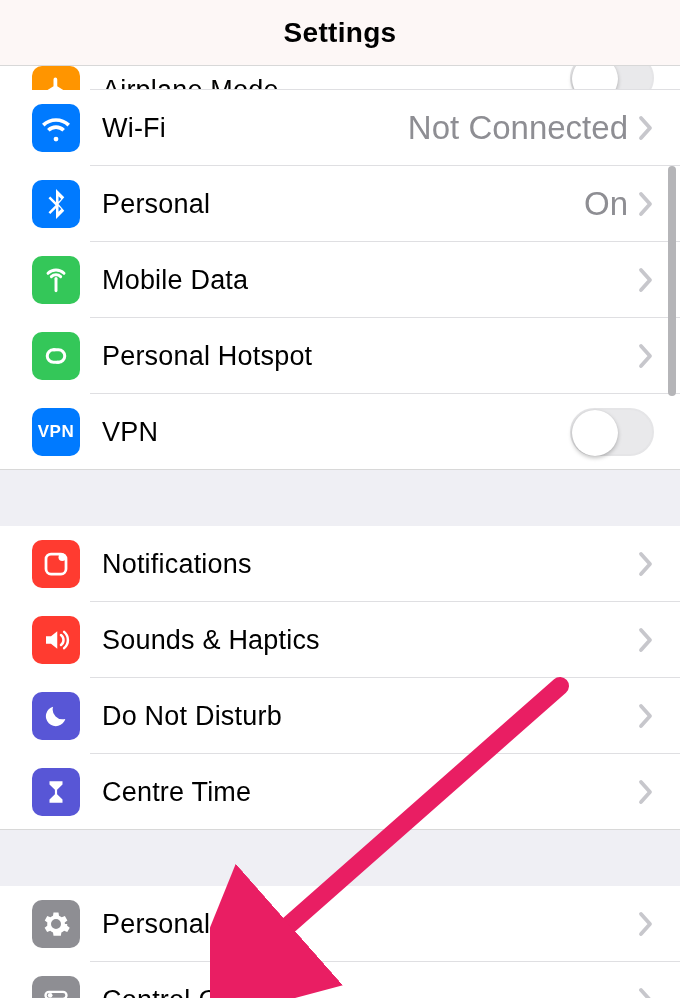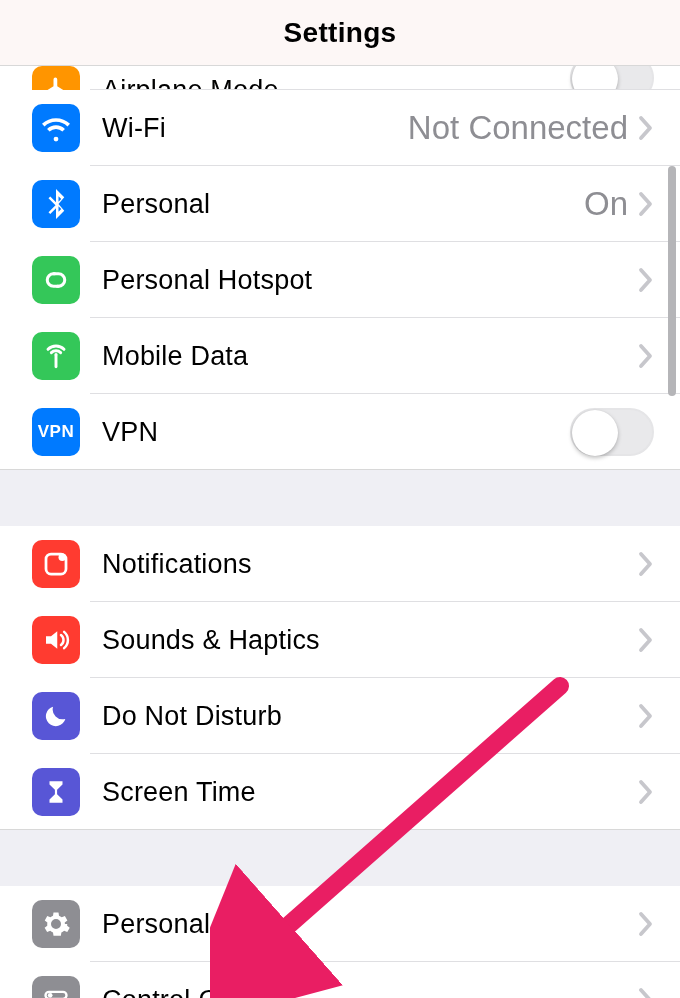--- a/index.html
+++ b/index.html
@@ -126,55 +126,55 @@
         <div class="spacer"></div>
         <div class="value">On</div>
         <svg class="chevron" viewBox="0 0 16 28">
             <polyline class="chev" points="3,4 12,14 3,24"></polyline>
           </svg>
         <div class="sep"></div>
       </div>
 
       <div class="row">
         <div class="icon bg-green">
-          <svg width="30" height="30" viewBox="0 0 24 24">
-              <g fill="none" stroke="#fff" stroke-width="2.4" stroke-linecap="round">
-                <path d="M10 7h4a5 5 0 0 1 0 10h-1"></path>
-                <path d="M14 17h-4a5 5 0 0 1 0-10h1"></path>
-              </g>
-            </svg>
-        </div>
-        <div class="label">Personal Hotspot</div>
-        <div class="spacer"></div>
-        <svg class="chevron" viewBox="0 0 16 28">
-            <polyline class="chev" points="3,4 12,14 3,24"></polyline>
-          </svg>
-        <div class="sep"></div>
-      </div>
-
-      <div class="row">
-        <div class="icon bg-green">
           <svg width="32" height="32" viewBox="0 0 24 24">
               <g fill="none" stroke="#fff" stroke-width="2.2" stroke-linecap="round">
                 <path d="M12 12v8"></path>
                 <path d="M8.5 9.5a5 5 0 0 1 7 0"></path>
                 <path d="M6 7a8.5 8.5 0 0 1 12 0"></path>
                 <circle cx="12" cy="11" r="1.2" fill="#fff" stroke="none"></circle>
               </g>
             </svg>
         </div>
         <div class="label">Mobile Data</div>
         <div class="spacer"></div>
         <svg class="chevron" viewBox="0 0 16 28">
             <polyline class="chev" points="3,4 12,14 3,24"></polyline>
           </svg>
         <div class="sep"></div>
       </div>
 
       <div class="row">
+        <div class="icon bg-green">
+          <svg width="30" height="30" viewBox="0 0 24 24">
+              <g fill="none" stroke="#fff" stroke-width="2.4" stroke-linecap="round">
+                <path d="M10 7h4a5 5 0 0 1 0 10h-1"></path>
+                <path d="M14 17h-4a5 5 0 0 1 0-10h1"></path>
+              </g>
+            </svg>
+        </div>
+        <div class="label">Personal Hotspot</div>
+        <div class="spacer"></div>
+        <svg class="chevron" viewBox="0 0 16 28">
+            <polyline class="chev" points="3,4 12,14 3,24"></polyline>
+          </svg>
+        <div class="sep"></div>
+      </div>
+
+      <div class="row">
         <div class="icon bg-blue" style="font-size:17px;font-weight:700;letter-spacing:.5px;">VPN</div>
         <div class="label">VPN</div>
         <div class="spacer"></div>
         <div class="toggle">
             <div class="knob"></div>
           </div>
         <div class="sep-full"></div>
       </div>
 
     </div>
@@ -226,21 +226,21 @@
           </svg>
         <div class="sep"></div>
       </div>
 
       <div class="row">
         <div class="icon bg-indigo">
           <svg width="26" height="26" viewBox="0 0 24 24">
               <path fill="#fff" d="M6 2h12v3l-5 5v4l5 5v3H6v-3l5-5v-4L6 5V2z"></path>
             </svg>
         </div>
-        <div class="label">Screen Time</div>
+        <div class="label">Centre Time</div>
         <div class="spacer"></div>
         <svg class="chevron" viewBox="0 0 16 28">
             <polyline class="chev" points="3,4 12,14 3,24"></polyline>
           </svg>
         <div class="sep-full"></div>
       </div>
 
     </div>
 
     <div class="gap"></div>

